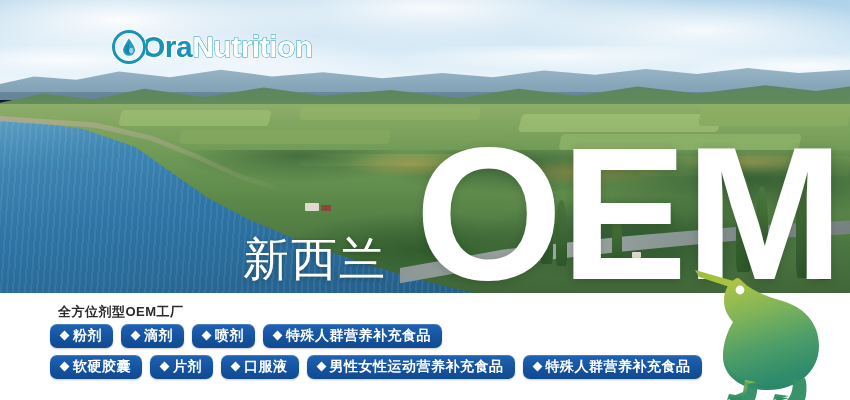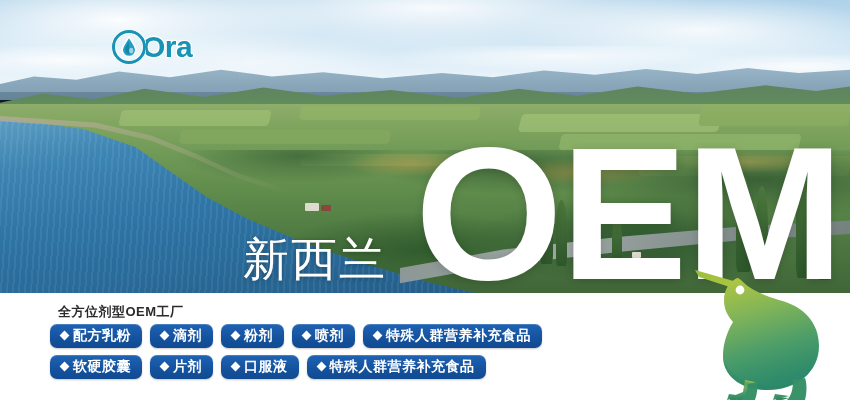--- a/index.html
+++ b/index.html
@@ -271,43 +271,40 @@
         <circle cx="17" cy="17" r="15.5" fill="none" stroke="#ffffff" stroke-width="4.5"></circle>
         <circle cx="17" cy="17" r="15.5" fill="none" stroke="#1892b5" stroke-width="3"></circle>
         <path d="M17 7 C12.5 13.5 10.2 16.6 10.2 20.1 C10.2 23.8 13.3 26.6 17 26.6
                  C20.7 26.6 23.8 23.8 23.8 20.1 C23.8 16.6 21.5 13.5 17 7 Z" fill="#1f9fc4" stroke="#ffffff" stroke-width="1.6"></path>
         <path d="M17 11.5 C14.4 15.4 13.2 17.4 13.2 19.8 C13.2 22.3 14.9 24 17 24 Z" fill="#0d6f92" opacity=".55"></path>
         <ellipse cx="19.3" cy="20.6" rx="2.1" ry="2.8" fill="#ffffff" opacity=".55"></ellipse>
       </svg>
     </span>
     <span class="logo-word">
       <span class="ora">Ora</span>
+        <span class="nut">Nutrition</span>
     </span>
   </div>
 
   <div class="headline">
     <div class="nz">新西兰</div>
     <div class="oem">OEM</div>
   </div>
 
   <div class="panel">
     <div class="panel-title">全方位剂型OEM工厂</div>
     <div class="rows">
       <div class="pill-row">
         <span class="pill">
             <i class="dot"></i>
-            <span>配方乳粉</span>
+            <span>粉剂</span>
           </span>
         <span class="pill">
             <i class="dot"></i>
             <span>滴剂</span>
-          </span>
-        <span class="pill">
-            <i class="dot"></i>
-            <span>粉剂</span>
           </span>
         <span class="pill">
             <i class="dot"></i>
             <span>喷剂</span>
           </span>
         <span class="pill">
             <i class="dot"></i>
             <span>特殊人群营养补充食品</span>
           </span>
       </div>
@@ -316,20 +313,24 @@
             <i class="dot"></i>
             <span>软硬胶囊</span>
           </span>
         <span class="pill">
             <i class="dot"></i>
             <span>片剂</span>
           </span>
         <span class="pill">
             <i class="dot"></i>
             <span>口服液</span>
+          </span>
+        <span class="pill">
+            <i class="dot"></i>
+            <span>男性女性运动营养补充食品</span>
           </span>
         <span class="pill">
             <i class="dot"></i>
             <span>特殊人群营养补充食品</span>
           </span>
       </div>
     </div>
   </div>
 
   <div class="kiwi">

